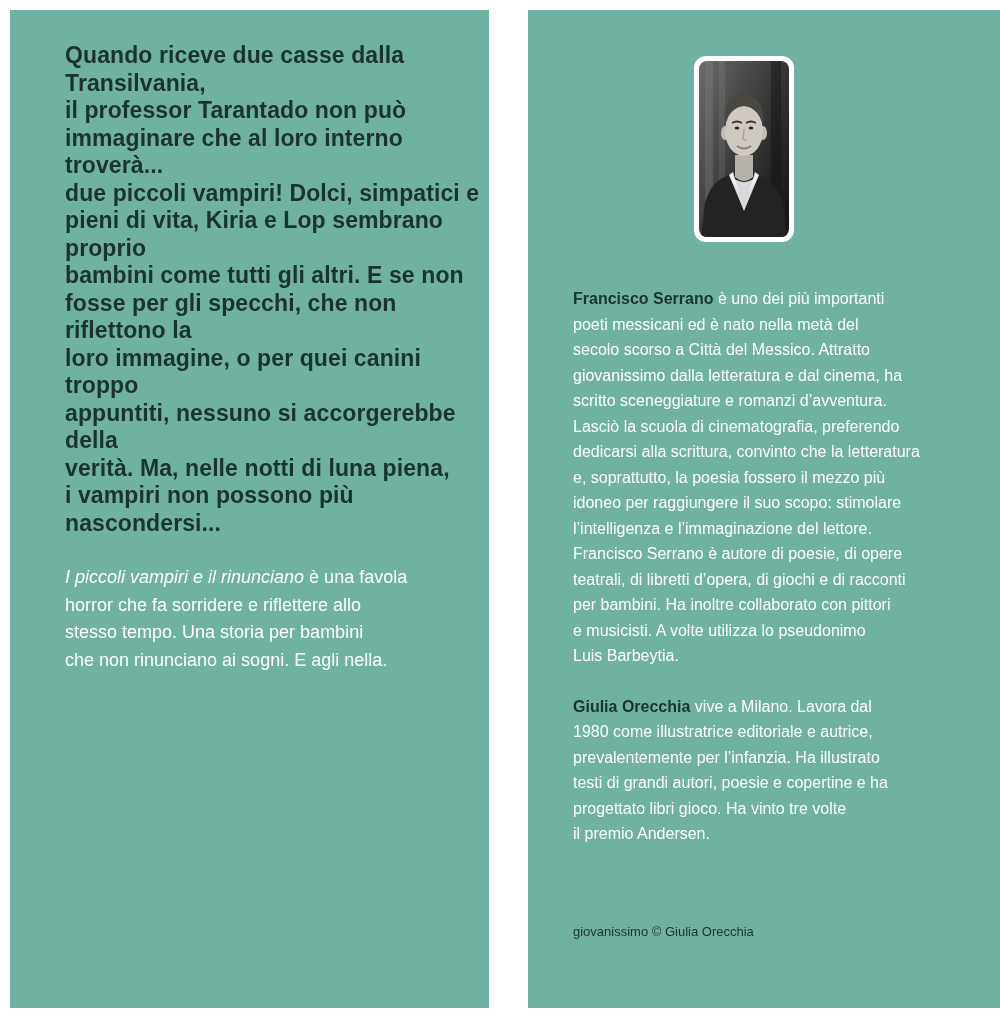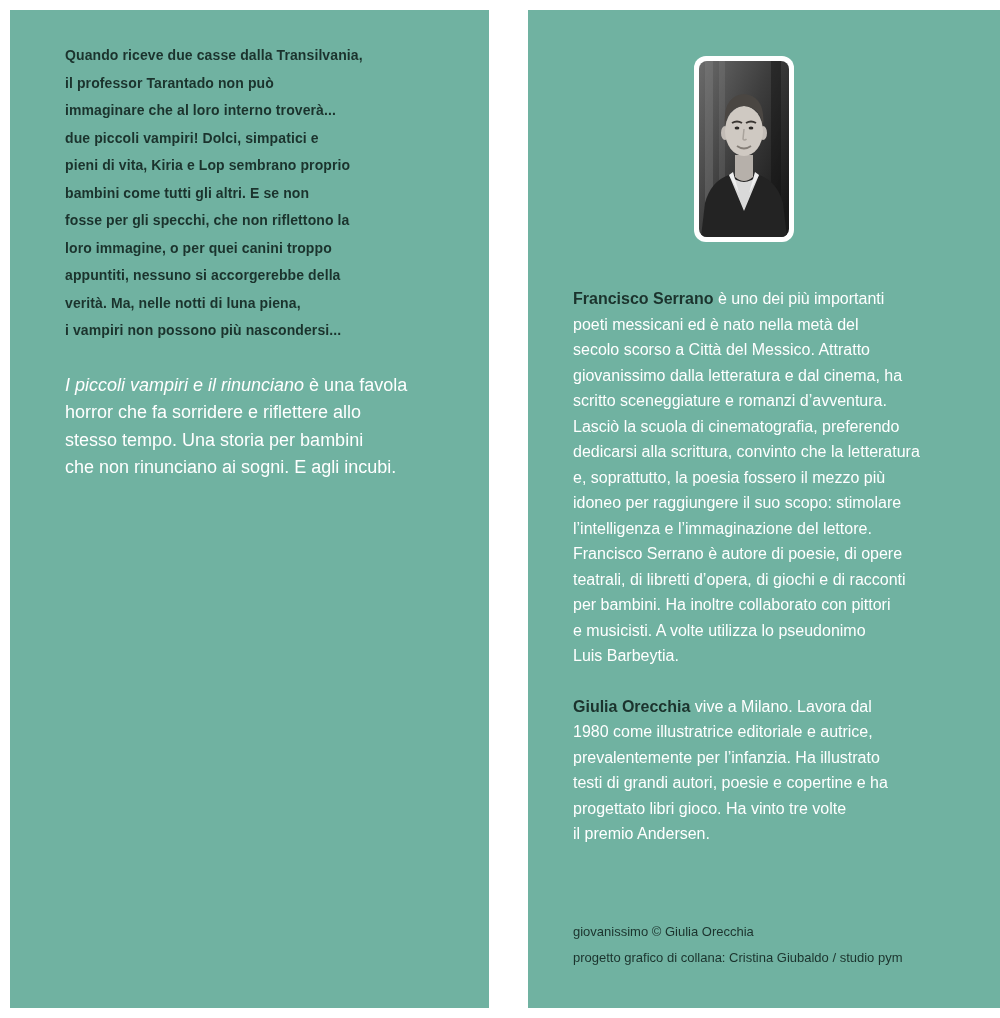--- a/index.html
+++ b/index.html
@@ -14,21 +14,21 @@
     font-family:"Liberation Sans","DejaVu Sans",sans-serif;
   }
   .panel{
     position:absolute;top:10px;height:998px;width:479px;
     background:var(--panel);overflow:hidden;
   }
   .panel.left{left:10px;padding:32px 4px 0 55px;}
   .panel.right{left:528px;padding:46px 8px 4px 45px;}
 
   .synopsis{
-    font-weight:bold;font-size:14px;line-height:27.5px;
+    font-weight:bold;font-size:23px;line-height:27.5px;
     color:var(--dark);white-space:pre-line;letter-spacing:0.1px;
   }
   .review{
     margin-top:27px;font-size:18px;line-height:27.5px;
     color:var(--light);white-space:pre-line;
   }
   .italic{font-style:italic;}
 
   .photo-frame{
     width:100px;height:186px;background:#ffffff;border-radius:12px;
@@ -61,21 +61,21 @@
 pieni di vita, Kiria e Lop sembrano proprio
 bambini come tutti gli altri. E se non
 fosse per gli specchi, che non riflettono la
 loro immagine, o per quei canini troppo
 appuntiti, nessuno si accorgerebbe della
 verità. Ma, nelle notti di luna piena,
 i vampiri non possono più nascondersi...</p>
     <p class="review"><span class="italic">I piccoli vampiri e il rinunciano</span><span> è una favola
 horror che fa sorridere e riflettere allo
 stesso tempo. Una storia per bambini
-che non rinunciano ai sogni. E agli incubi.</span></p>
+che non rinunciano ai sogni. E agli nella.</span></p>
   </section>
 
   <section class="panel right">
 
     <div class="photo-frame">
       <svg viewBox="0 0 90 176" role="img" aria-label="ritratto in bianco e nero dell’autore">
         <defs>
           <linearGradient id="pbg" x1="0" y1="0" x2="1" y2="0.8">
             <stop offset="0" stop-color="#6b6b6b"></stop>
             <stop offset="0.5" stop-color="#3d3d3d"></stop>
@@ -119,17 +119,17 @@
 teatrali, di libretti d’opera, di giochi e di racconti
 per bambini. Ha inoltre collaborato con pittori
 e musicisti. A volte utilizza lo pseudonimo
 Luis Barbeytia.</span></p>
       <p class="bio second"><strong class="name">Giulia Orecchia</strong><span> vive a Milano. Lavora dal
 1980 come illustratrice editoriale e autrice,
 prevalentemente per l’infanzia. Ha illustrato
 testi di grandi autori, poesie e copertine e ha
 progettato libri gioco. Ha vinto tre volte
 il premio Andersen.</span></p>
-      <p class="credits"><span>giovanissimo © Giulia Orecchia</span><br><span>progetto grafico di collana: Cristina Giubaldo / studio pym</span></p>
+      <p class="credits"><span>giovanissimo © Giulia Orecchia</span><br></p>
     </div>
 
   </section>
 </div>
 
 </body></html>

